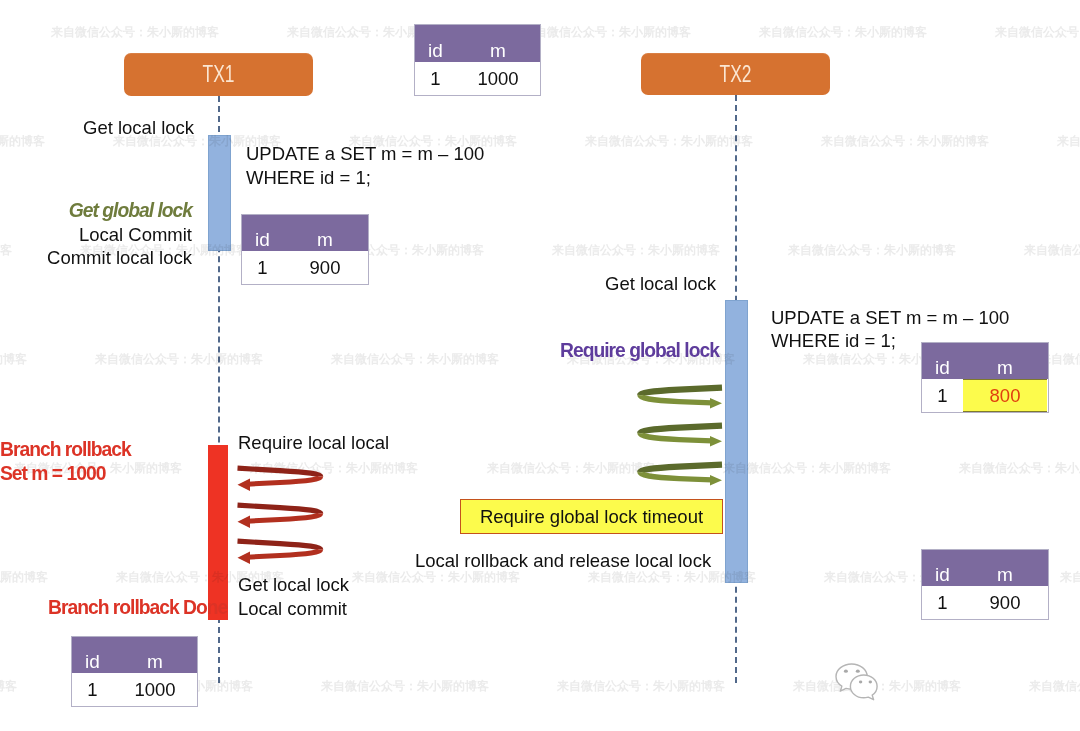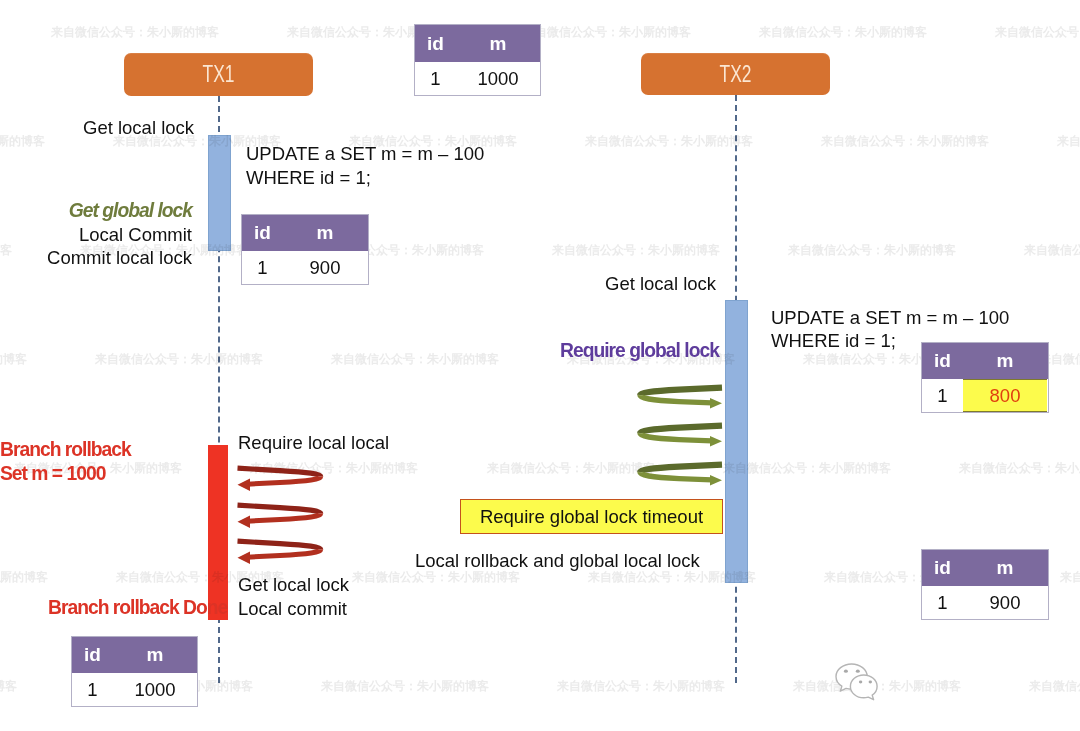--- a/index.html
+++ b/index.html
@@ -11,22 +11,22 @@
       color:#ebebeb;white-space:nowrap;user-select:none;letter-spacing:0px;}
   .actor{position:absolute;z-index:4;border-radius:7px;box-shadow:inset 0 1px 0 rgba(255,255,255,.10);background:#D67230;
          color:#FBE6D2;display:flex;align-items:center;justify-content:center;
          font-size:23.5px;}
   .actor span{display:inline-block;transform:scaleX(.74);letter-spacing:0px;}
   .lifeline{position:absolute;width:0;border-left:2px dashed #51688a;}
   .bar{position:absolute;}
   .bar-blue{background:#92B2DE;border:1px solid #7fa3cf;}
   .bar-red{background:#EE3324;}
   .dt{position:absolute;background:#fff;border:1px solid #b3b0c6;box-sizing:border-box;z-index:4;}
-  .dt .hdr{display:flex;background:#7C6A9E;color:#fff;font-weight:bold;font-size:19px;
-           align-items:center;box-sizing:border-box;}
+  .dt .hdr{display:flex;background:#7C6A9E;color:#fff;font-weight:normal;font-size:19px;
+           align-items:flex-end;box-sizing:border-box;}
   .dt .row{display:flex;color:#111;font-size:18.5px;align-items:center;box-sizing:border-box;}
   .dt .c1{text-align:center;box-sizing:border-box;}
   .dt .c2{text-align:center;box-sizing:border-box;}
   .lbl{position:absolute;white-space:nowrap;color:#111;font-size:18.5px;line-height:23.5px;z-index:4;}
   .lbl .bold,.bold{font-weight:bold;font-size:19.3px;letter-spacing:-1.0px;}
   .retry-arrow{position:absolute;overflow:visible;z-index:4;}
   .callout{position:absolute;z-index:4;background:#FCFB4C;border:1.6px solid #C4521C;
            color:#111;font-size:18.5px;display:flex;align-items:center;justify-content:center;}
 </style>
 </head>
@@ -156,21 +156,21 @@
     <div>UPDATE a SET m = m – 100</div>
     <div>WHERE id = 1;</div>
   </div>
 
   <div class="lbl bold" style="left:560px;top:339px;color:#5E3C9C;">Require global lock</div>
 
   <div class="callout" style="left:460px;top:499px;width:261px;height:33px;">
     <span>Require global lock timeout</span>
   </div>
 
-  <div class="lbl" style="left:415px;top:549px;">Local rollback and global local lock</div>
+  <div class="lbl" style="left:415px;top:549px;">Local rollback and release local lock</div>
 
   <div id="brand" style="position:absolute;left:833px;top:658px;display:flex;align-items:center;z-index:4;">
     <svg width="50" height="46" viewBox="0 0 50 46">
       <g stroke="#b5b5b5" stroke-width="1.4" stroke-linecap="round" stroke-linejoin="round">
         <path fill="#fff" d="M18.6,6.0 C10.0,6.0 3.0,11.6 3.0,18.5 C3.0,22.4 5.2,25.9 8.8,28.2 L7.3,33.2 L13.0,30.4 C14.7,30.9 16.6,31.2 18.6,31.2 C27.1,31.2 34.2,25.5 34.2,18.5 C34.2,11.6 27.1,6.0 18.6,6.0 Z"></path>
         <g fill="#a9a9a9" stroke="none">
           <ellipse cx="12.9" cy="13.2" rx="2.0" ry="1.6"></ellipse>
           <ellipse cx="24.8" cy="13.2" rx="2.0" ry="1.6"></ellipse>
         </g>
         <path fill="#fff" d="M30.7,17.0 C23.4,17.0 17.4,22.1 17.4,28.4 C17.4,34.7 23.4,39.8 30.7,39.8 C32.3,39.8 33.8,39.5 35.3,39.1 L40.6,41.7 L39.2,37.1 C42.3,35.0 44.1,31.9 44.1,28.4 C44.1,22.1 38.1,17.0 30.7,17.0 Z"></path>

